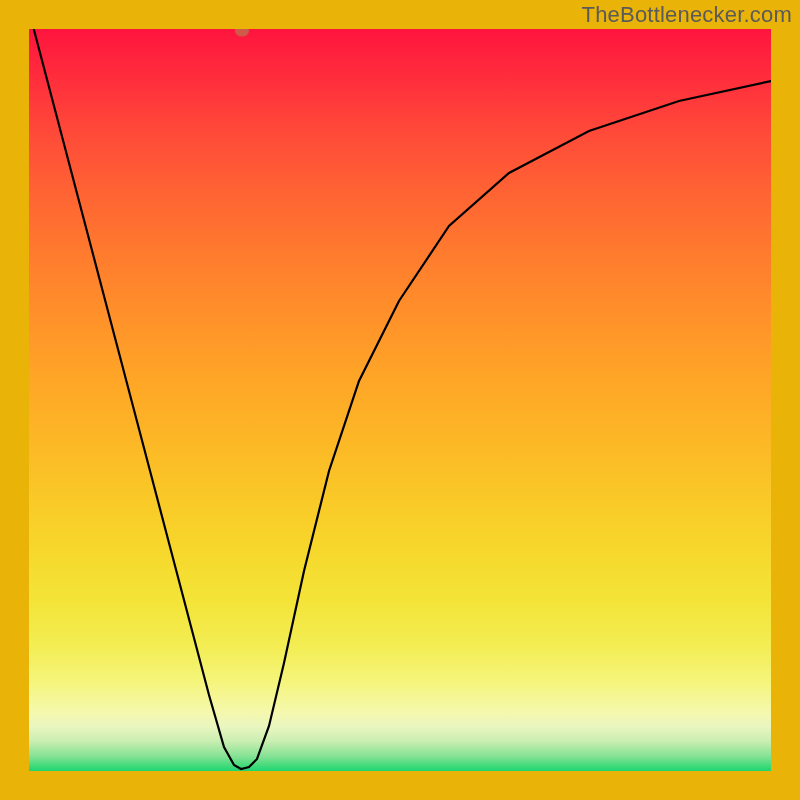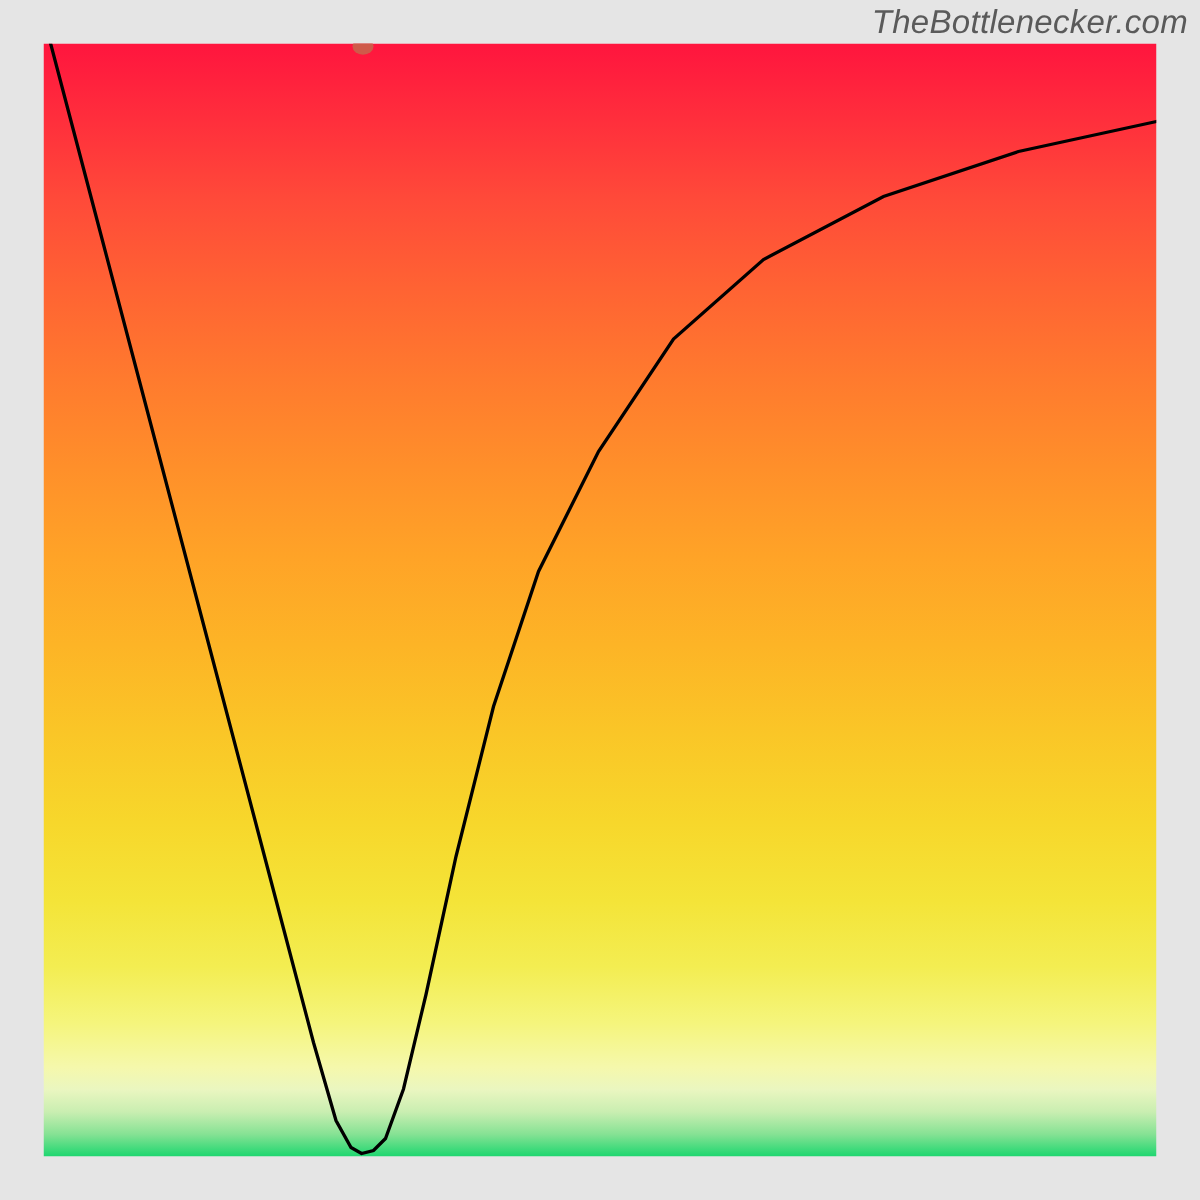--- a/index.html
+++ b/index.html
@@ -8,22 +8,21 @@
     width: 800px;
     height: 800px;
     background: #000;
     font-family: Arial, Helvetica, sans-serif;
     overflow: hidden;
   }
   .frame {
     position: relative;
     width: 800px;
     height: 800px;
-    background: #e5e5e5;
-    font-style: italic;
+    background: #eab308;
   }
   .watermark {
     position: absolute;
     top: 2px;
     right: 8px;
     color: #5a5a5a;
     font-size: 22px;
     font-weight: 400;
     letter-spacing: 0.2px;
     z-index: 20;

